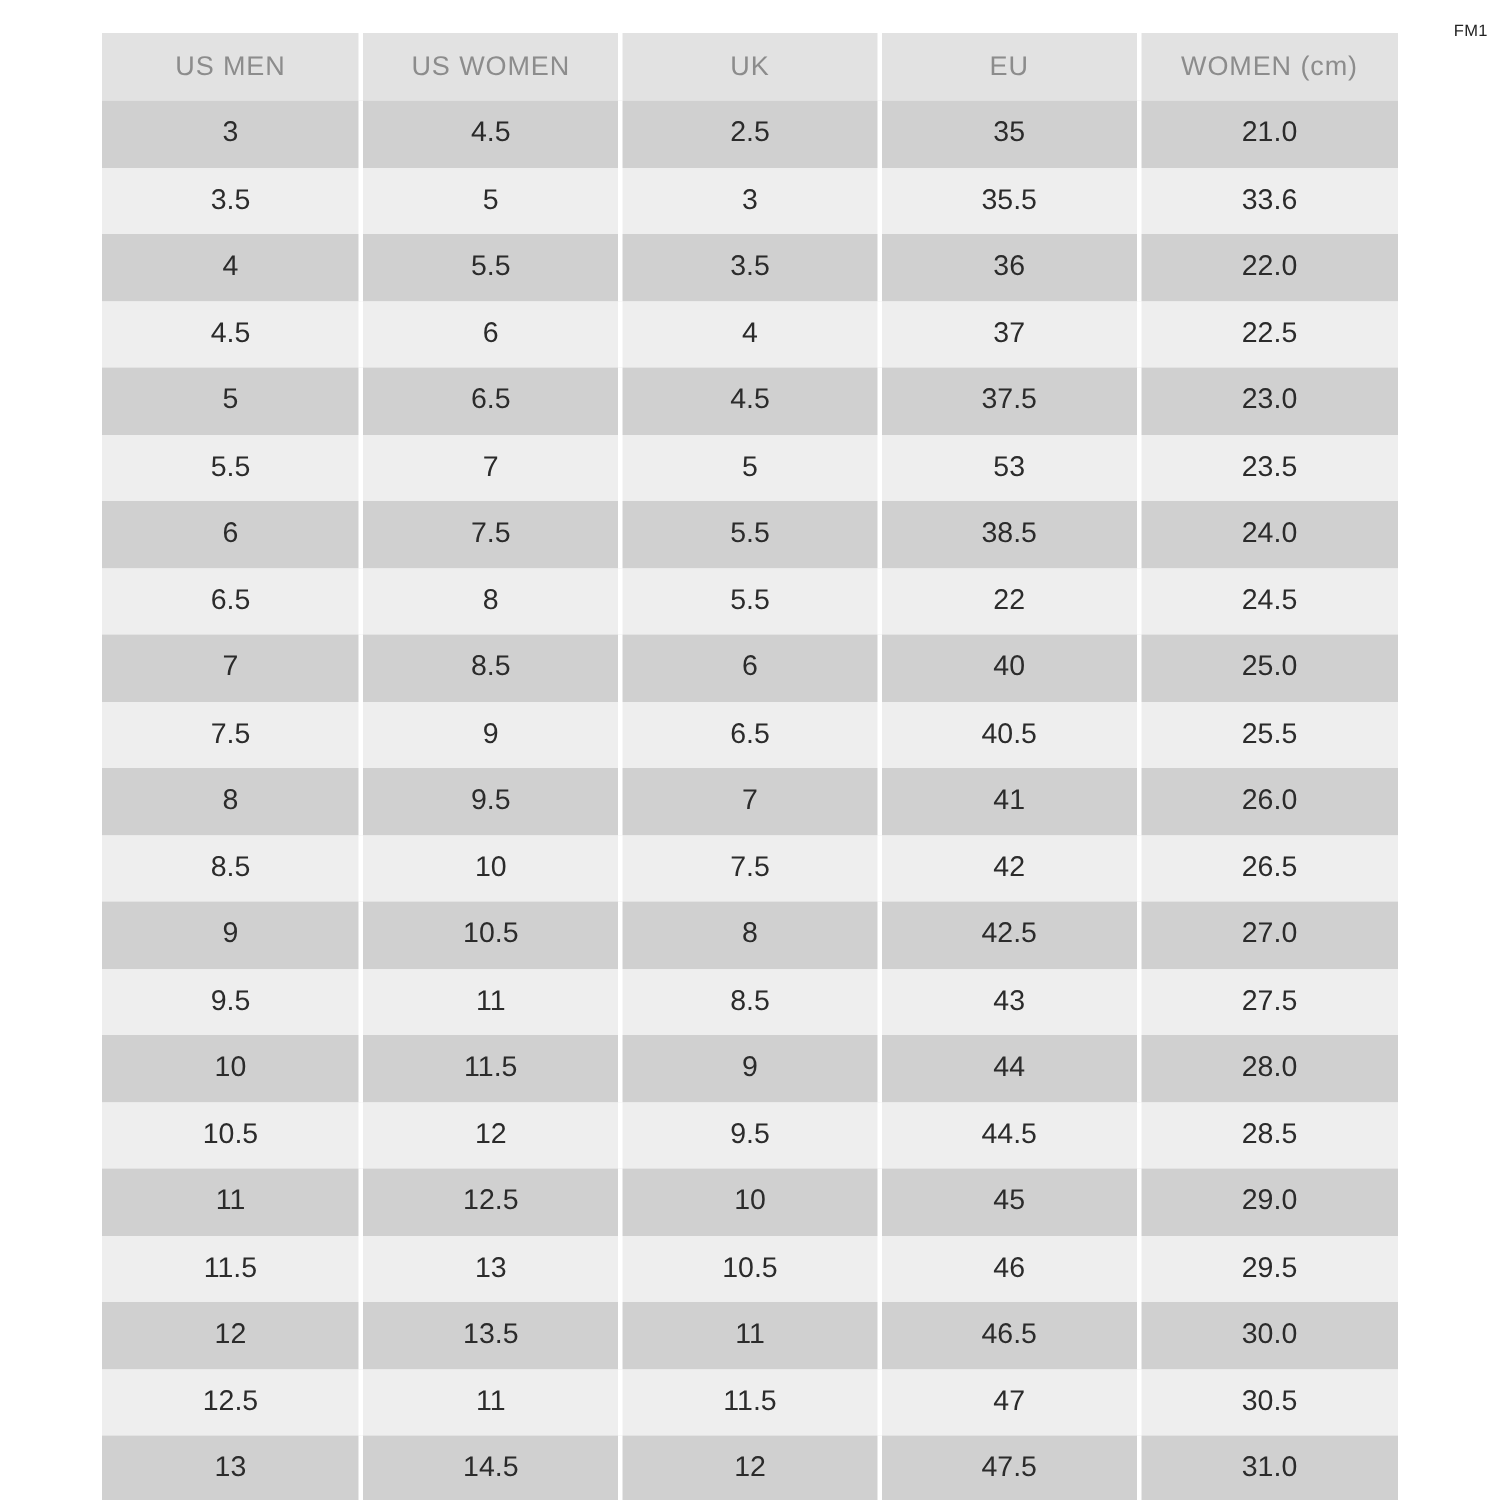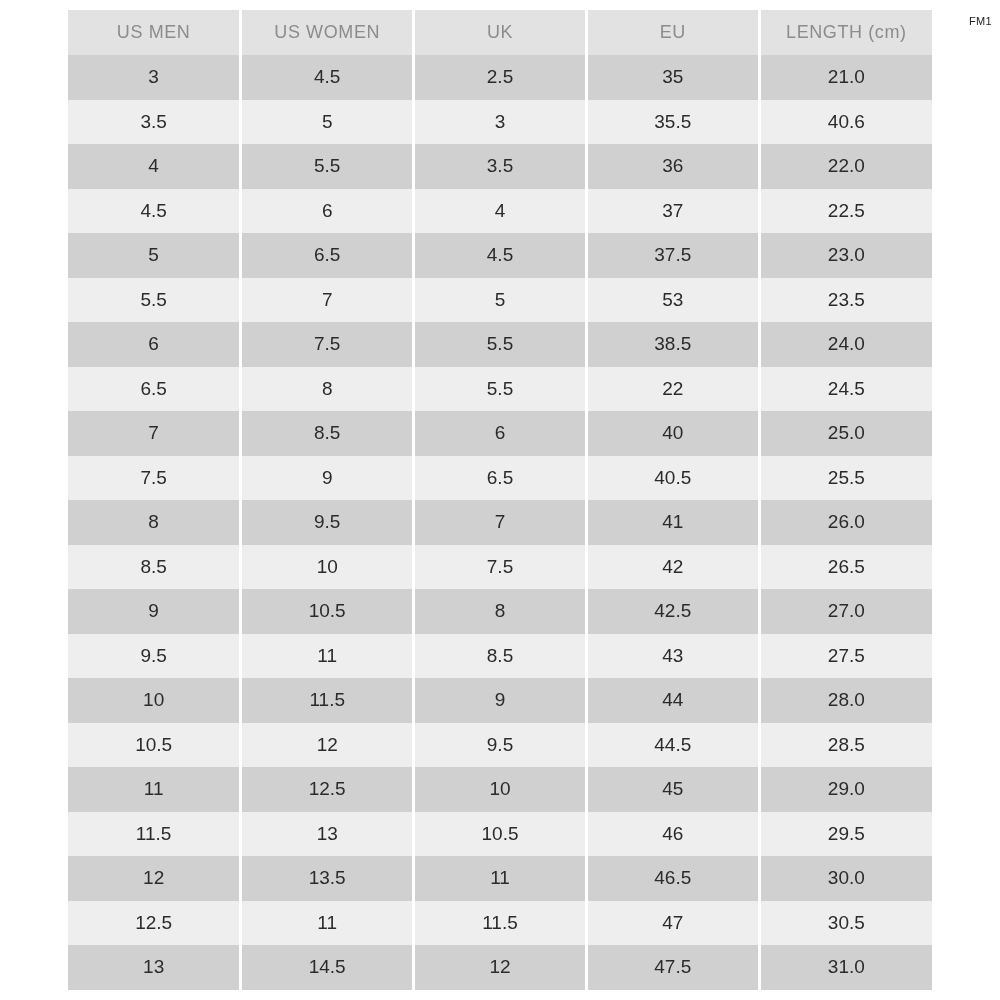--- a/index.html
+++ b/index.html
@@ -22,21 +22,21 @@
     top: 15px;
     right: 8px;
     font-size: 11px;
     color: #222222;
     letter-spacing: 0.3px;
     font-family: "Liberation Sans", sans-serif;
   }
   #table-wrap {
     position: absolute;
     left: 68px;
-    top: 10px;
+    top: 22px;
     width: 864px;
   }
   table.size-chart {
     border-collapse: collapse;
     width: 864px;
     table-layout: fixed;
   }
   table.size-chart th,
   table.size-chart td {
     height: 44.5px;
@@ -75,37 +75,37 @@
   <div id="corner-code">FM1</div>
 
   <div id="table-wrap">
     <table class="size-chart">
       <thead>
         <tr>
           <th>US MEN</th>
           <th>US WOMEN</th>
           <th>UK</th>
           <th>EU</th>
-          <th>LENGTH (cm)</th>
+          <th>WOMEN (cm)</th>
         </tr>
       </thead>
       <tbody>
         <tr class="odd">
           <td>3</td>
           <td>4.5</td>
           <td>2.5</td>
           <td>35</td>
           <td>21.0</td>
         </tr>
         <tr class="even">
           <td>3.5</td>
           <td>5</td>
           <td>3</td>
           <td>35.5</td>
-          <td>40.6</td>
+          <td>33.6</td>
         </tr>
         <tr class="odd">
           <td>4</td>
           <td>5.5</td>
           <td>3.5</td>
           <td>36</td>
           <td>22.0</td>
         </tr>
         <tr class="even">
           <td>4.5</td>

